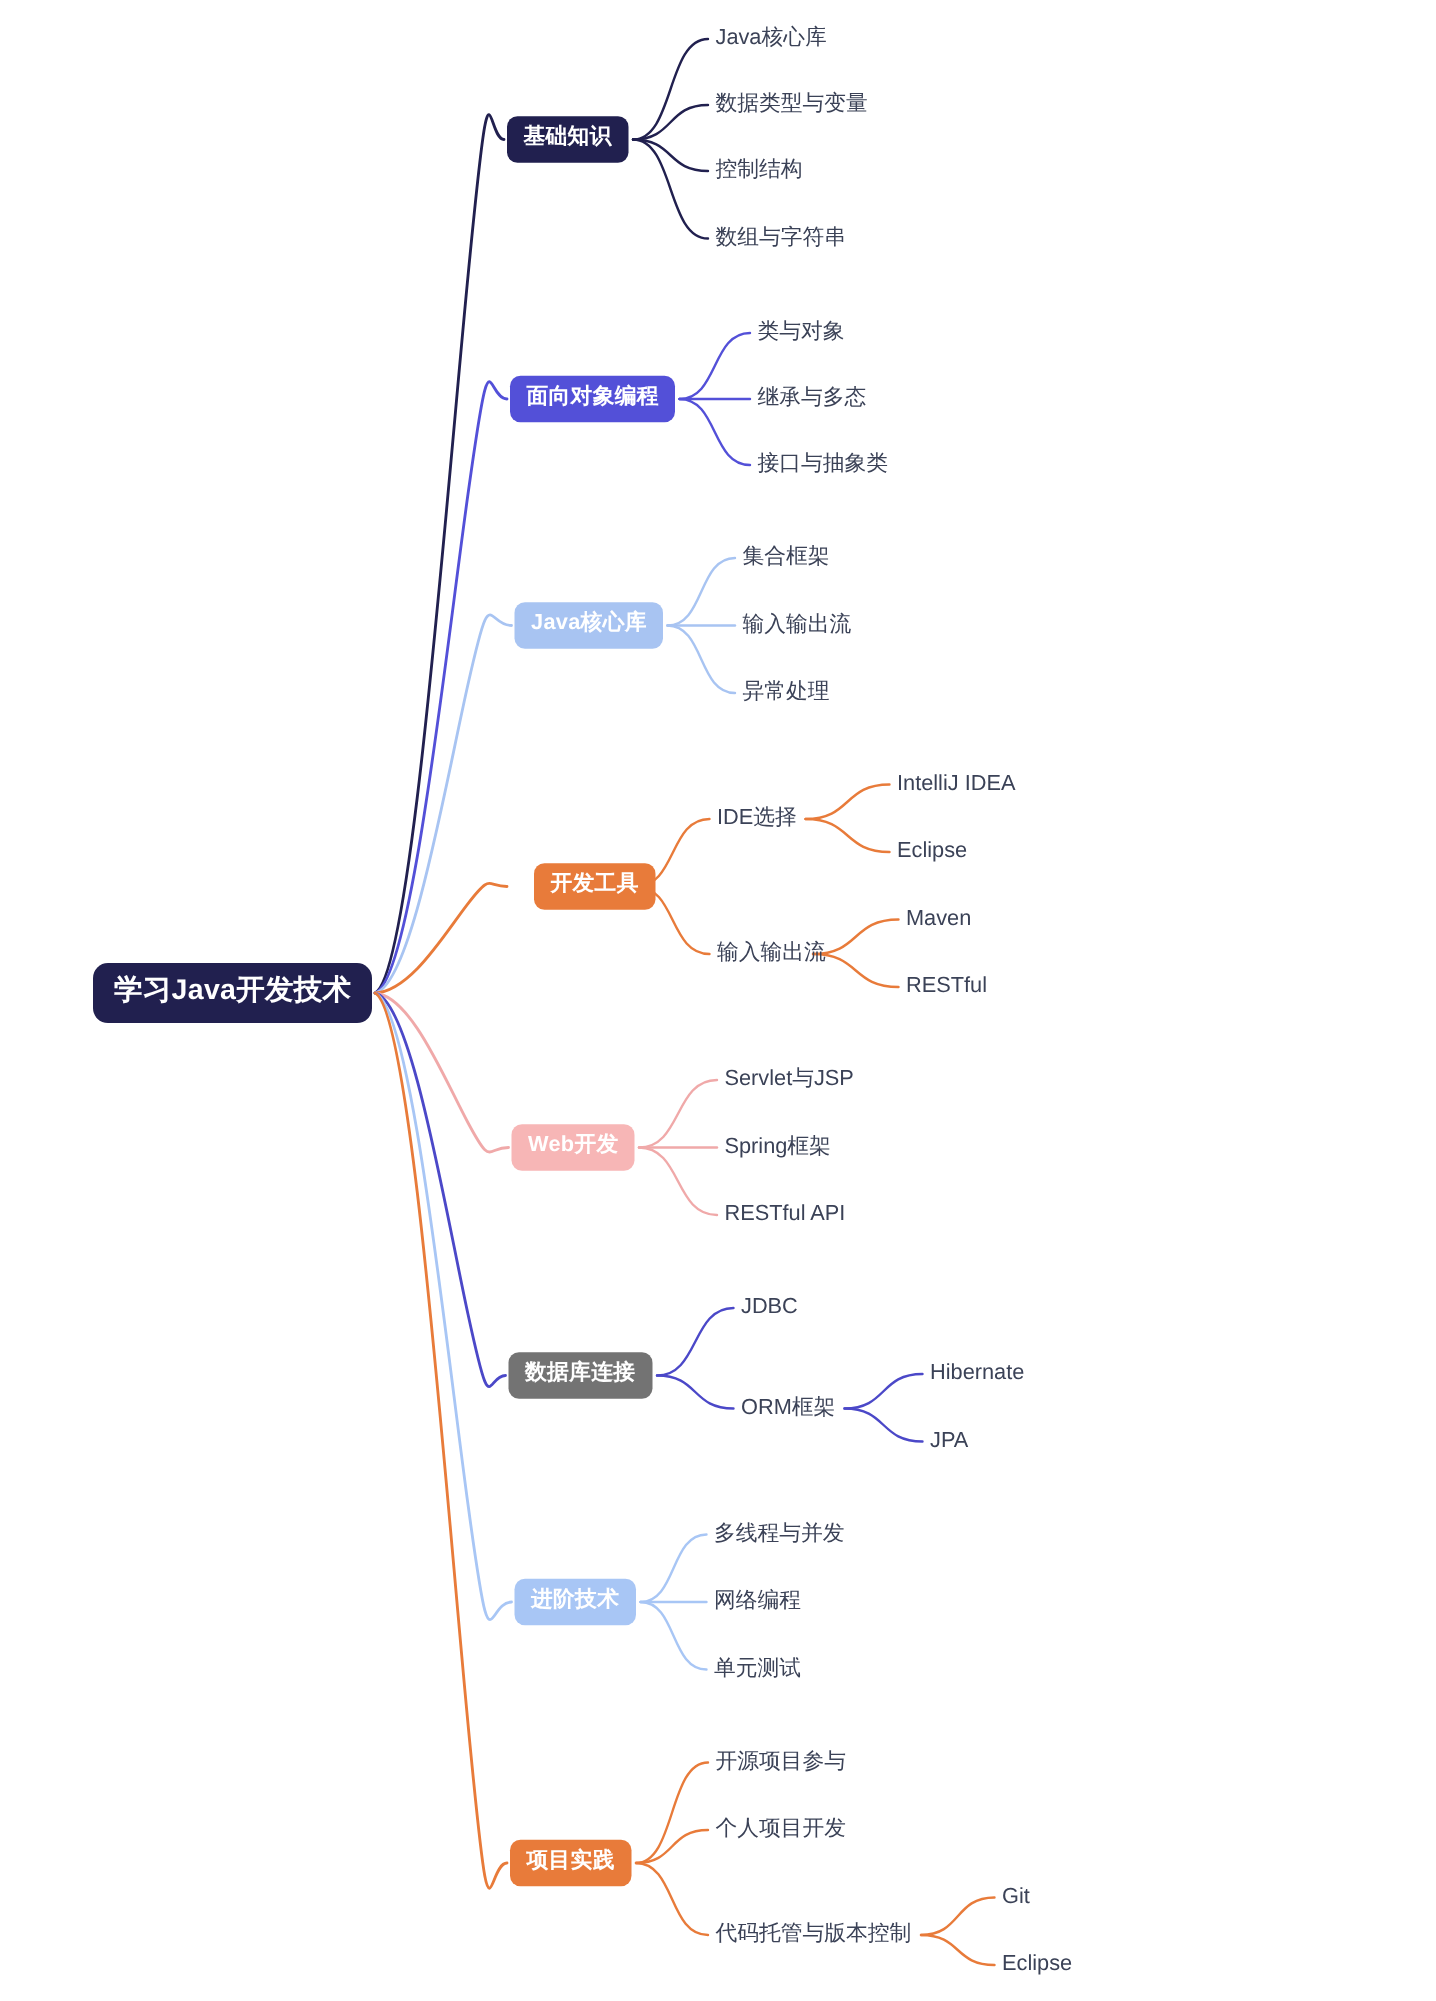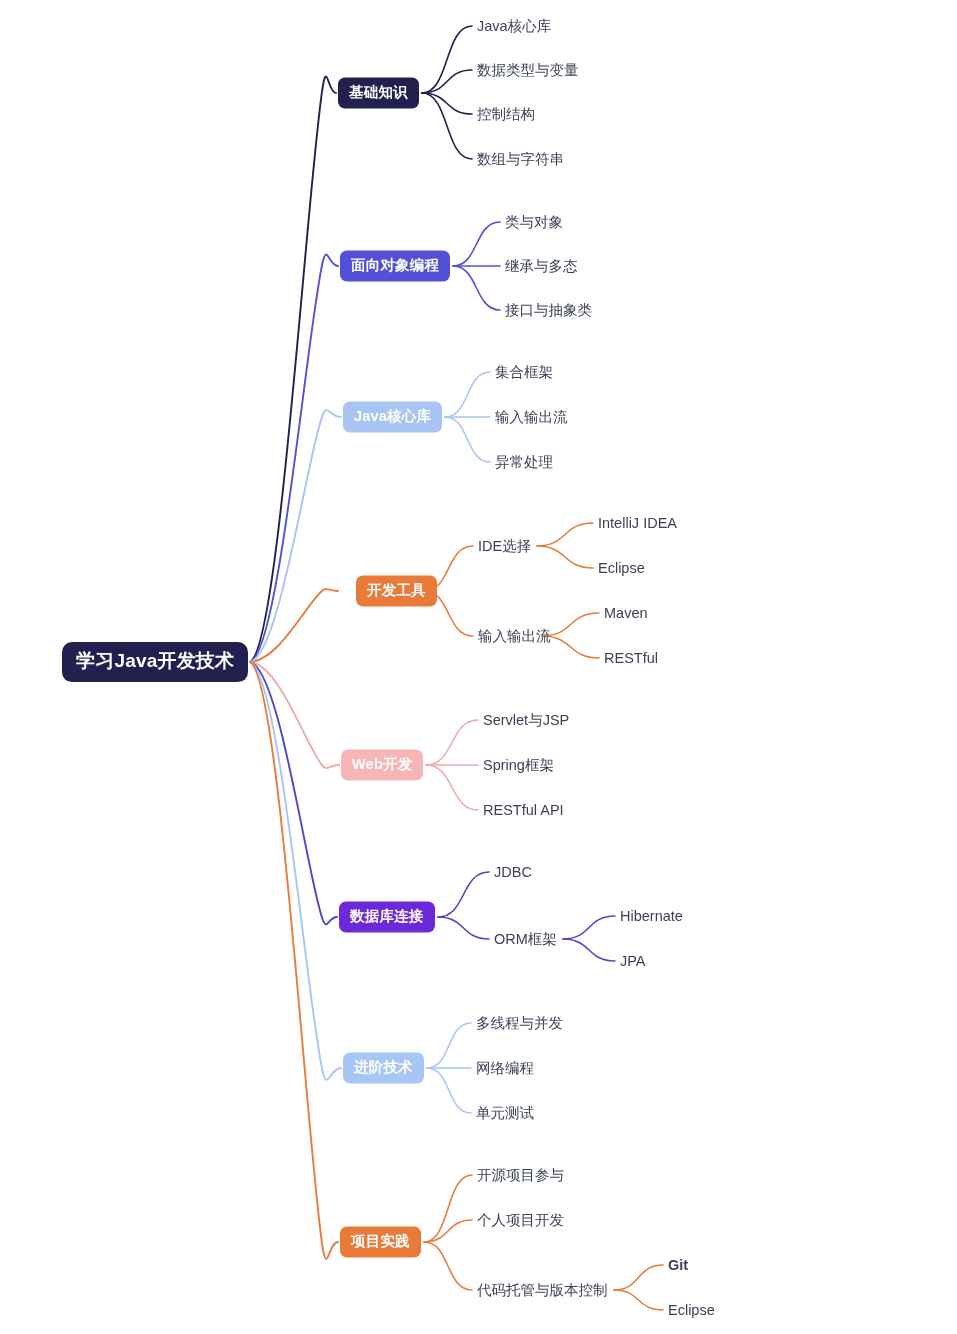--- a/index.html
+++ b/index.html
@@ -126,29 +126,29 @@
       <div class="node node-leaf" style="left: 478px; top: 546px;">IDE选择</div>
       <div class="node node-leaf" style="left: 598px; top: 523px;">IntelliJ IDEA</div>
       <div class="node node-leaf" style="left: 598px; top: 568px;">Eclipse</div>
       <div class="node node-leaf" style="left: 478px; top: 636px;">输入输出流</div>
       <div class="node node-leaf" style="left: 604px; top: 613px;">Maven</div>
       <div class="node node-leaf" style="left: 604px; top: 658px;">RESTful</div>
       <div class="node node-branch" style="left: 341px; top: 765px; background: rgb(247, 182, 182);">Web开发</div>
       <div class="node node-leaf" style="left: 483px; top: 720px;">Servlet与JSP</div>
       <div class="node node-leaf" style="left: 483px; top: 765px;">Spring框架</div>
       <div class="node node-leaf" style="left: 483px; top: 810px;">RESTful API</div>
-      <div class="node node-branch" style="left: 339px; top: 917px; background: #6d28d9;">数据库连接</div>
+      <div class="node node-branch" style="left: 339px; top: 917px; background: #737373;">数据库连接</div>
       <div class="node node-leaf" style="left: 494px; top: 872px;">JDBC</div>
       <div class="node node-leaf" style="left: 494px; top: 939px;">ORM框架</div>
       <div class="node node-leaf" style="left: 620px; top: 916px;">Hibernate</div>
       <div class="node node-leaf" style="left: 620px; top: 961px;">JPA</div>
       <div class="node node-branch" style="left: 343px; top: 1068px; background: rgb(168, 198, 245);">进阶技术</div>
       <div class="node node-leaf" style="left: 476px; top: 1023px;">多线程与并发</div>
       <div class="node node-leaf" style="left: 476px; top: 1068px;">网络编程</div>
       <div class="node node-leaf" style="left: 476px; top: 1113px;">单元测试</div>
       <div class="node node-branch" style="left: 340px; top: 1242px; background: rgb(232, 123, 58);">项目实践</div>
       <div class="node node-leaf" style="left: 477px; top: 1175px;">开源项目参与</div>
       <div class="node node-leaf" style="left: 477px; top: 1220px;">个人项目开发</div>
       <div class="node node-leaf" style="left: 477px; top: 1290px;">代码托管与版本控制</div>
-      <div class="node node-leaf" style="left: 668px; top: 1265px; font-weight: bold;">Git</div>
+      <div class="node node-leaf" style="left: 668px; top: 1265px;">Git</div>
       <div class="node node-leaf" style="left: 668px; top: 1310px;">Eclipse</div>
     </div>
 </div>
 
 </body></html>

